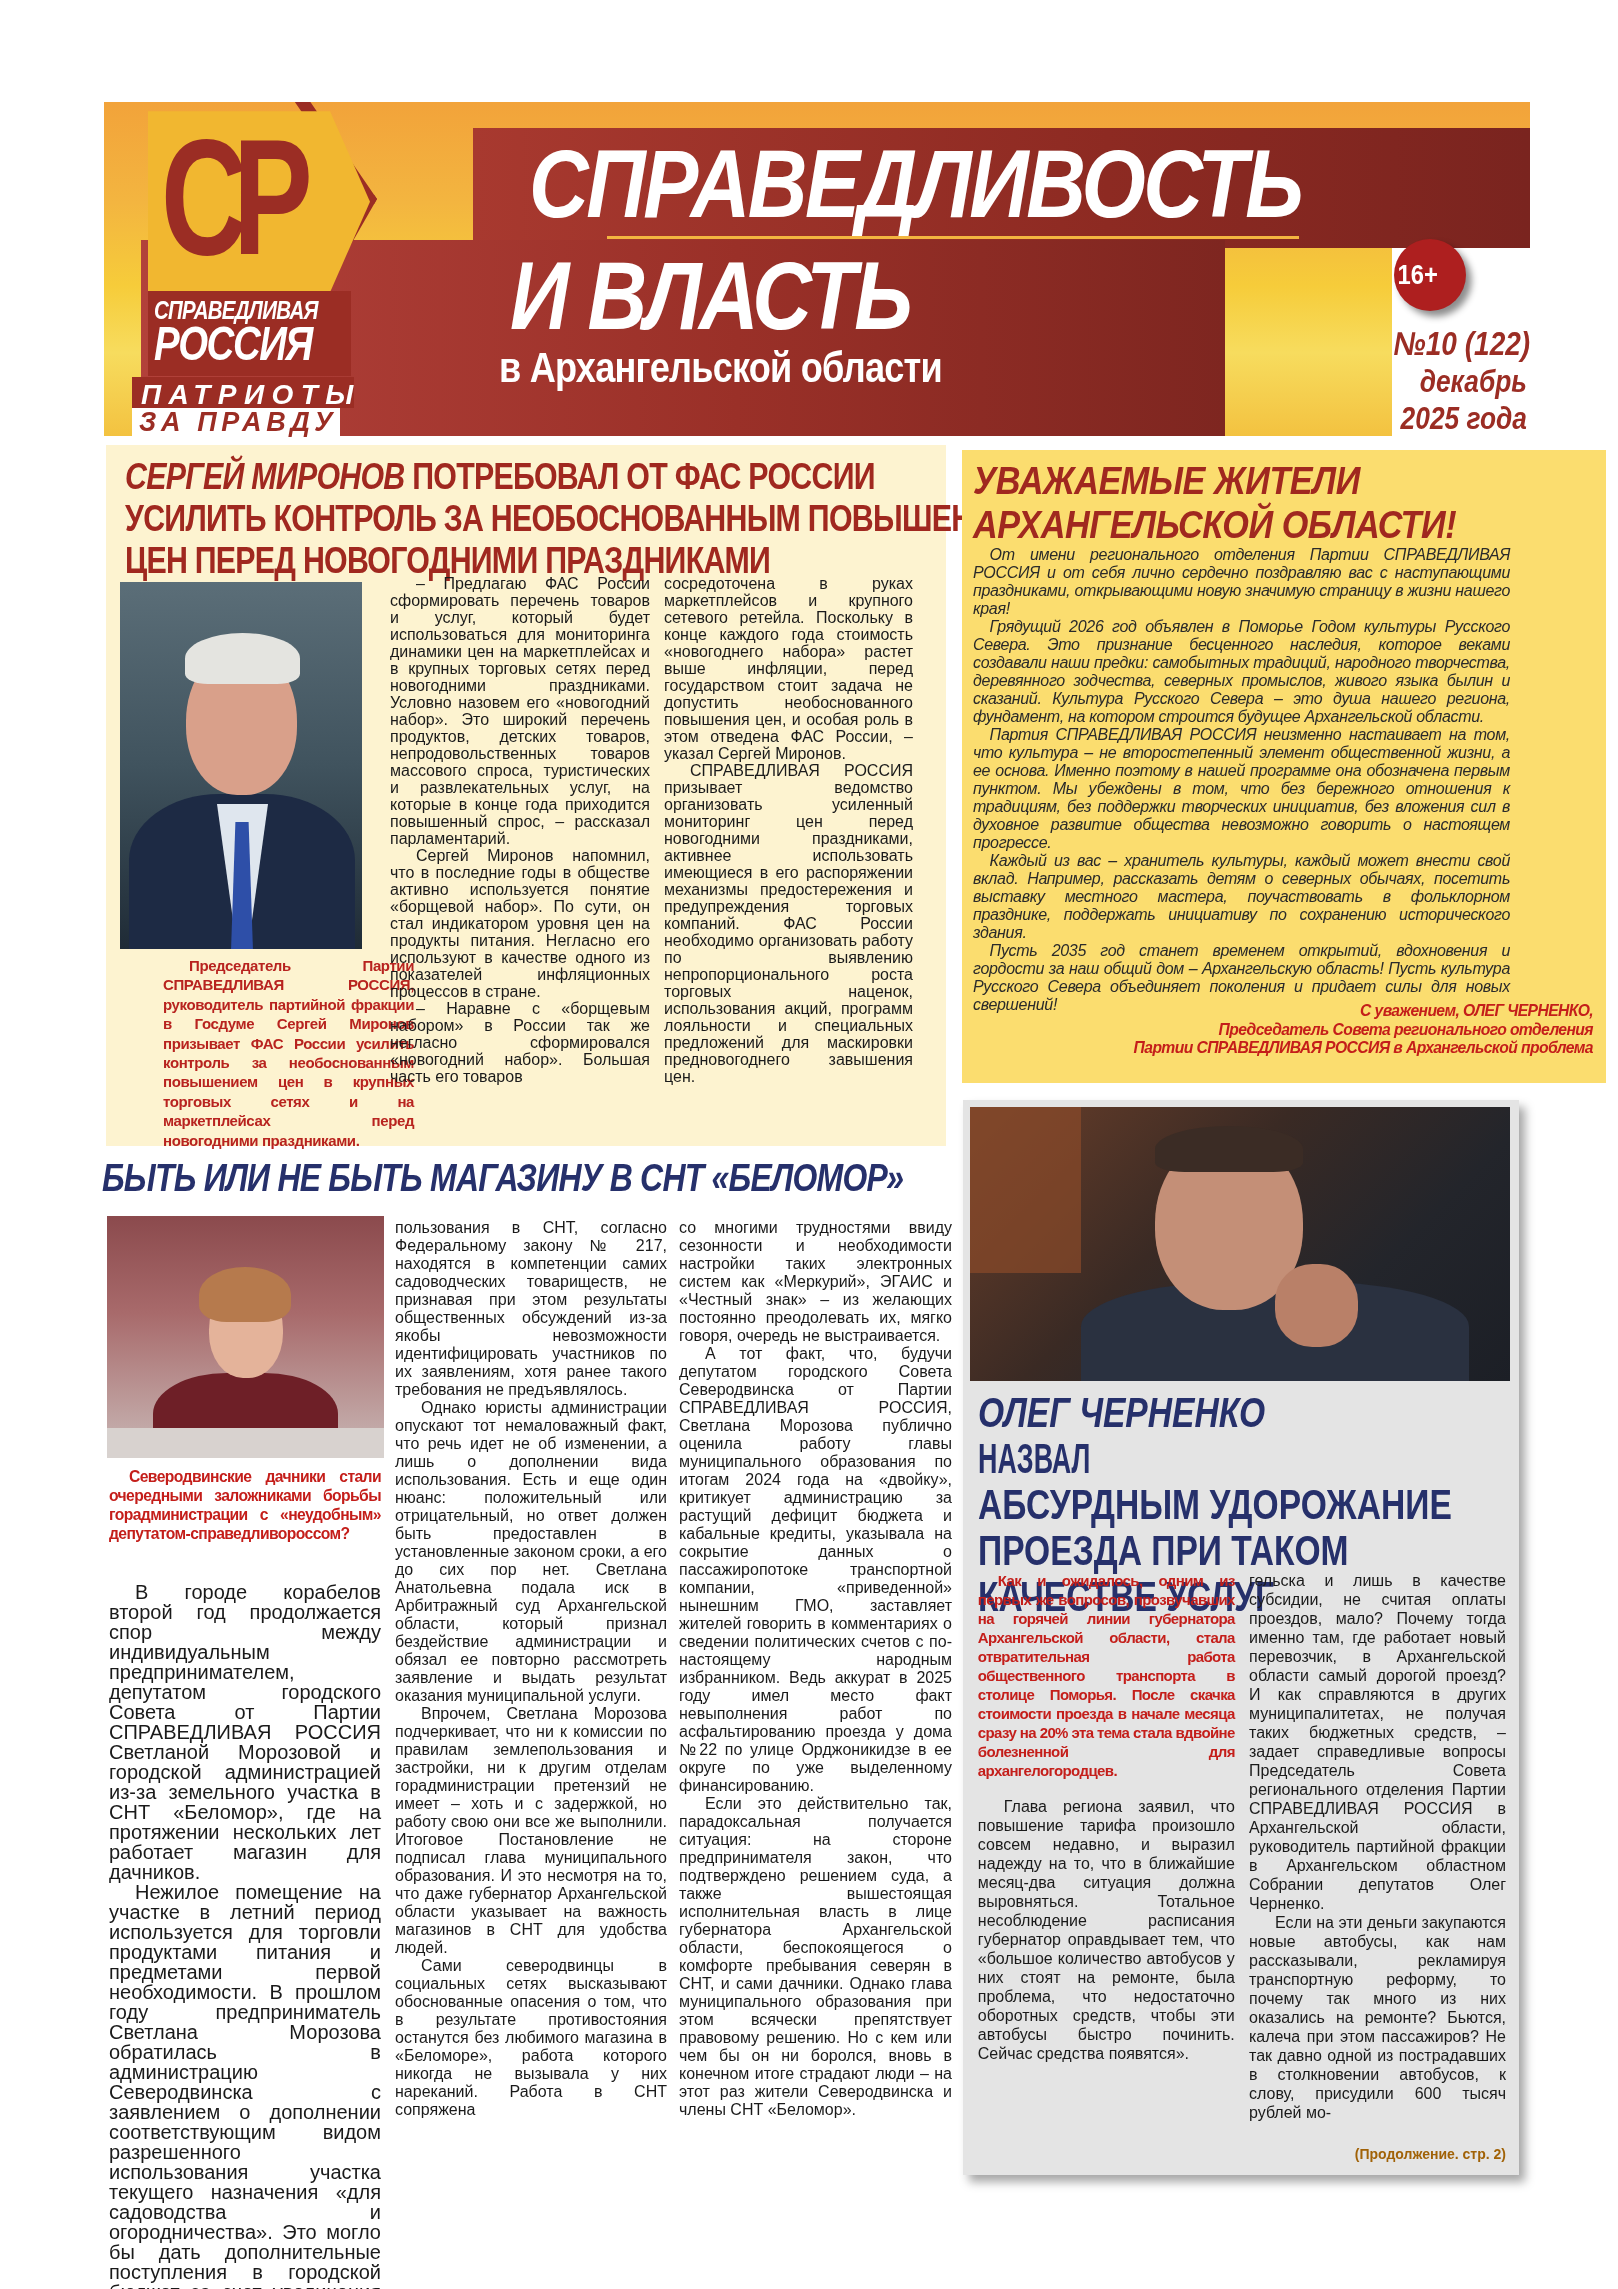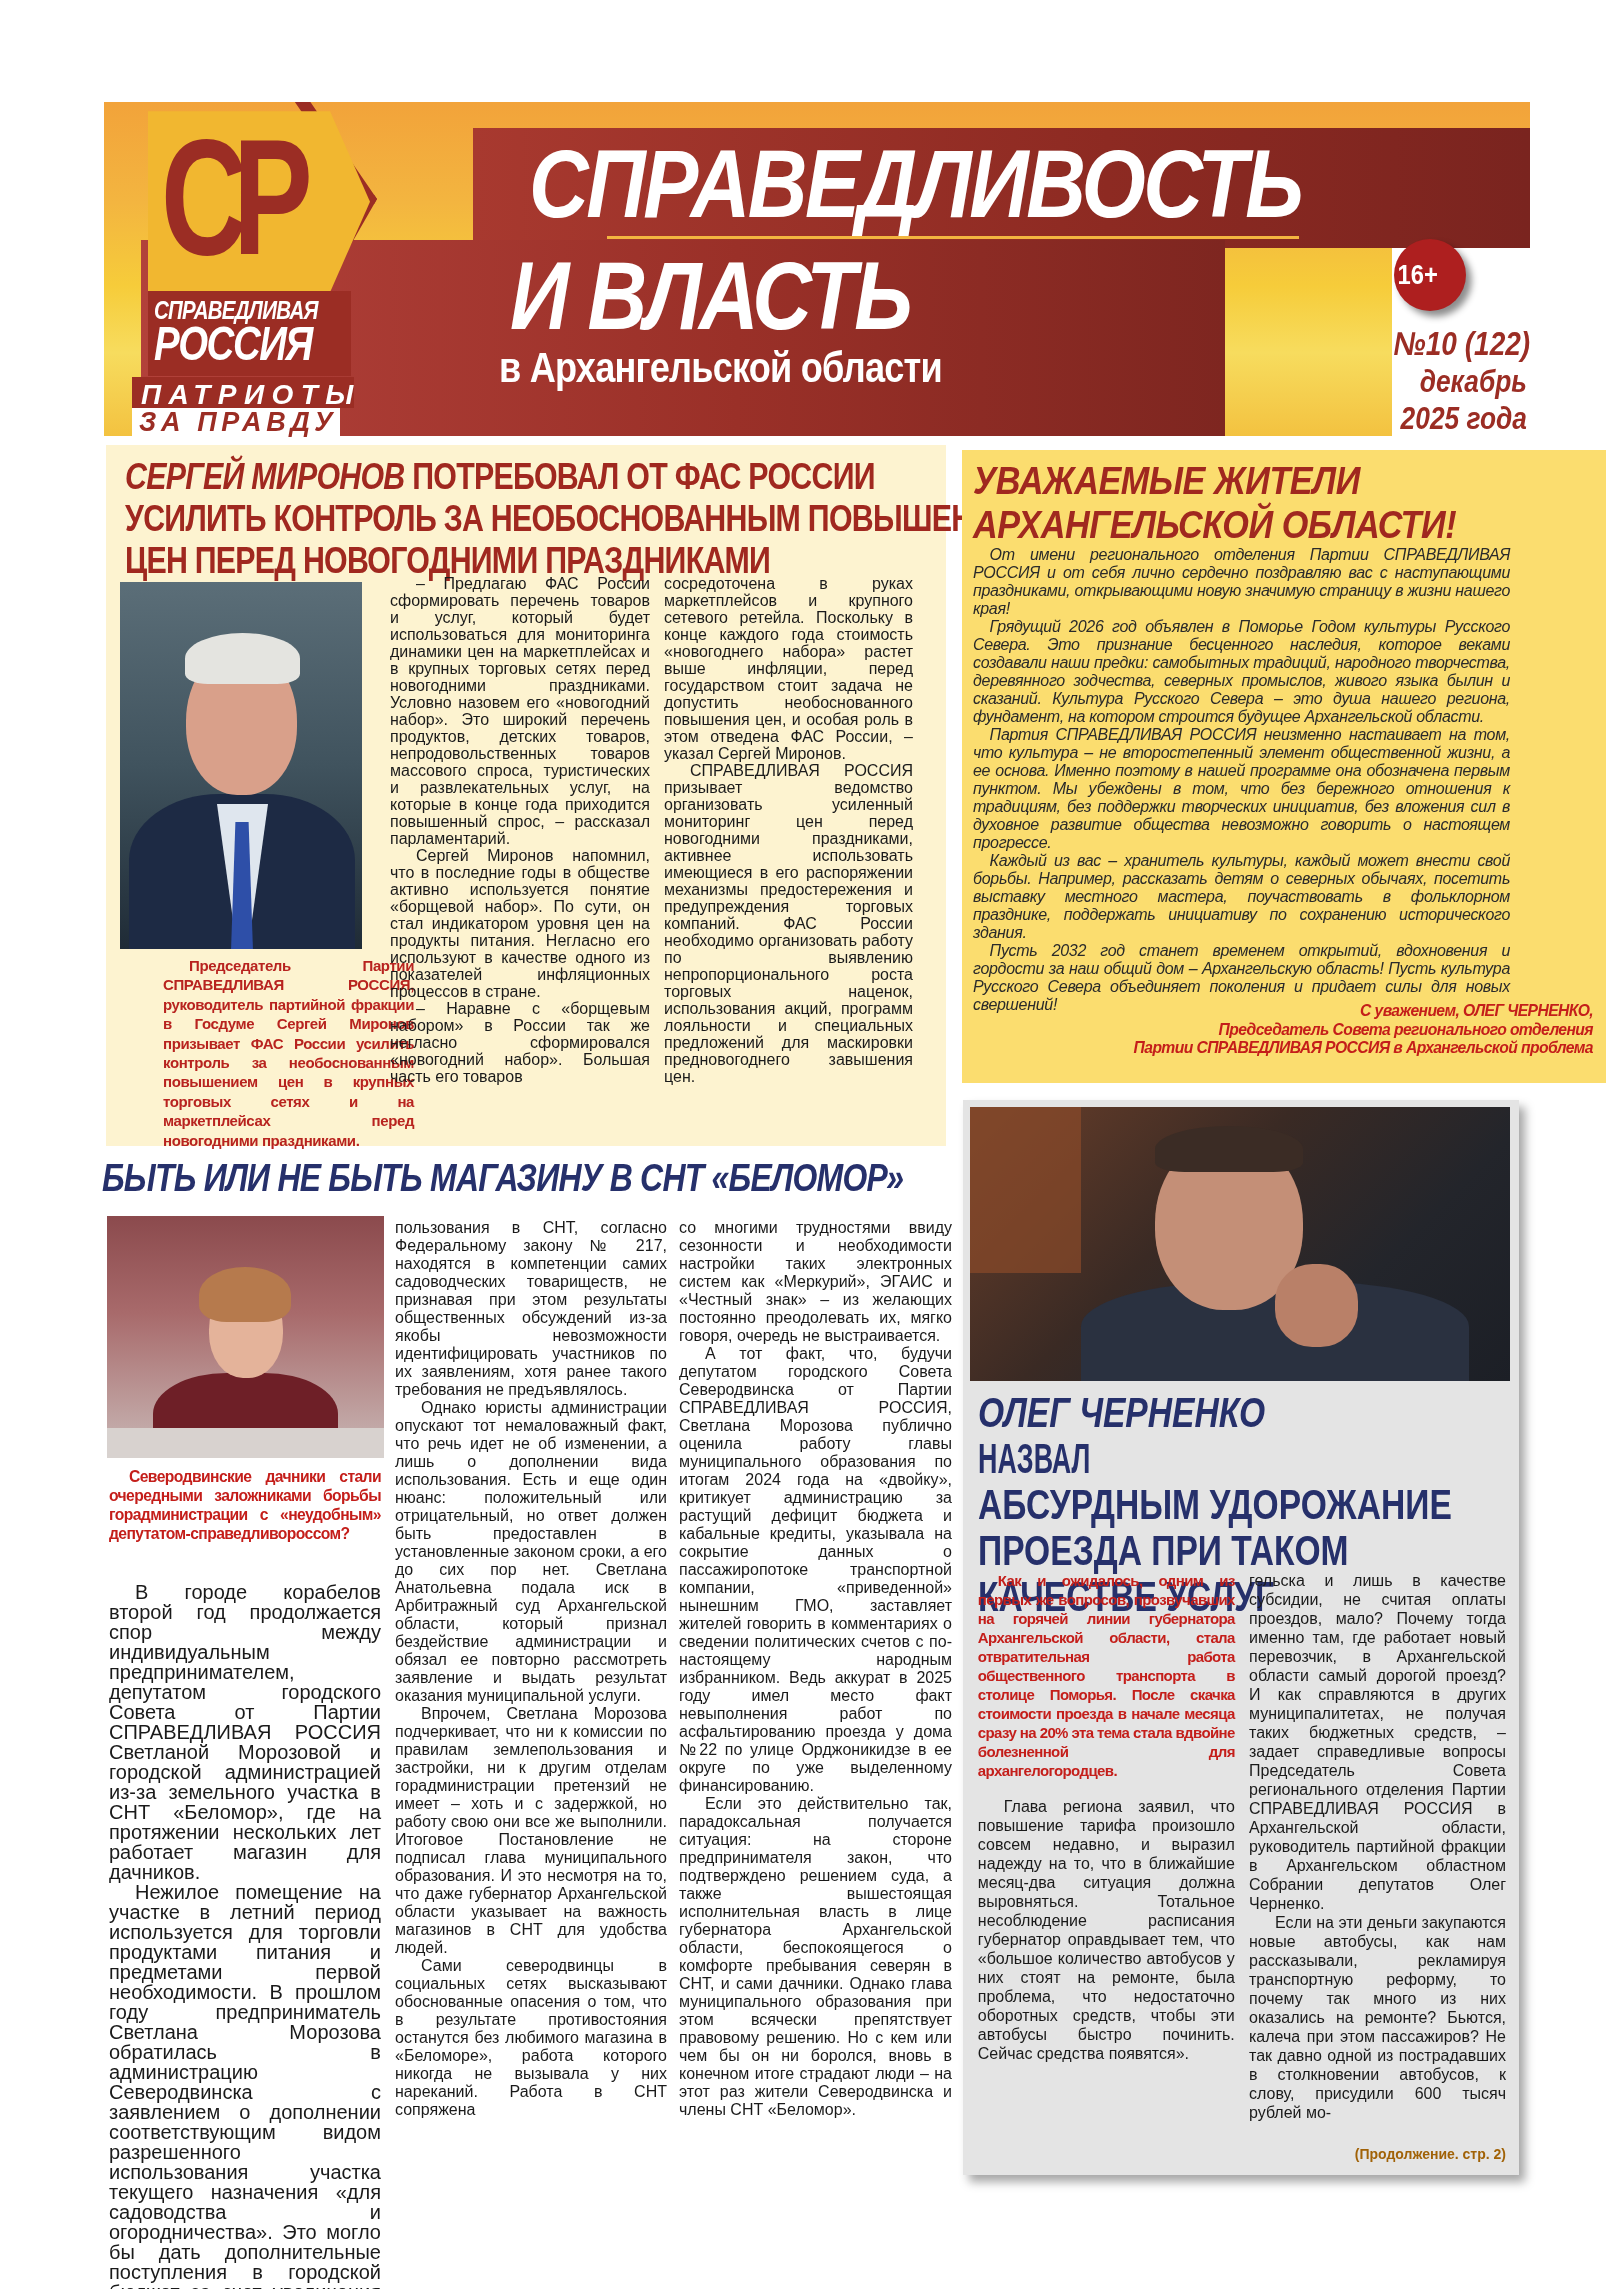--- a/index.html
+++ b/index.html
@@ -177,22 +177,22 @@
 
 <aside class="greet">
   <h2 class="greet-title">
     <span>УВАЖАЕМЫЕ ЖИТЕЛИ</span>
     <span>АРХАНГЕЛЬСКОЙ ОБЛАСТИ!</span>
   </h2>
   <div class="greet-body">
     <p>От имени регионального отделения Партии СПРАВЕДЛИВАЯ РОССИЯ и от себя лично сердечно поздравляю вас с наступающими праздниками, открывающими новую значимую страницу в жизни нашего края!</p>
     <p>Грядущий 2026 год объявлен в Поморье Годом культуры Русского Севера. Это признание бесценного наследия, которое веками создавали наши предки: самобытных традиций, народного творчества, деревянного зодчества, северных промыслов, живого языка былин и сказаний. Культура Русского Севера – это душа нашего региона, фундамент, на котором строится будущее Архангельской области.</p>
     <p>Партия СПРАВЕДЛИВАЯ РОССИЯ неизменно настаивает на том, что культура – не второстепенный элемент общественной жизни, а ее основа. Именно поэтому в нашей программе она обозначена первым пунктом. Мы убеждены в том, что без бережного отношения к традициям, без поддержки творческих инициатив, без вложения сил в духовное развитие общества невозможно говорить о настоящем прогрессе.</p>
-    <p>Каждый из вас – хранитель культуры, каждый может внести свой борьбы. Например, рассказать детям о северных обычаях, посетить выставку местного мастера, поучаствовать в фольклорном празднике, поддержать инициативу по сохранению исторического здания.</p>
-    <p>Пусть 2032 год станет временем открытий, вдохновения и гордости за наш общий дом – Архангельскую область! Пусть культура Русского Севера объединяет поколения и придает силы для новых свершений!</p>
+    <p>Каждый из вас – хранитель культуры, каждый может внести свой вклад. Например, рассказать детям о северных обычаях, посетить выставку местного мастера, поучаствовать в фольклорном празднике, поддержать инициативу по сохранению исторического здания.</p>
+    <p>Пусть 2035 год станет временем открытий, вдохновения и гордости за наш общий дом – Архангельскую область! Пусть культура Русского Севера объединяет поколения и придает силы для новых свершений!</p>
   </div>
   <div class="greet-sign">
     <div>С уважением,  ОЛЕГ ЧЕРНЕНКО,</div>
     <div>Председатель Совета регионального отделения</div>
     <div>Партии СПРАВЕДЛИВАЯ РОССИЯ  в Архангельской проблема</div>
   </div>
 </aside>
 
 <section>
   <h2 class="art2-title">БЫТЬ ИЛИ НЕ БЫТЬ МАГАЗИНУ В СНТ «БЕЛОМОР»</h2>

